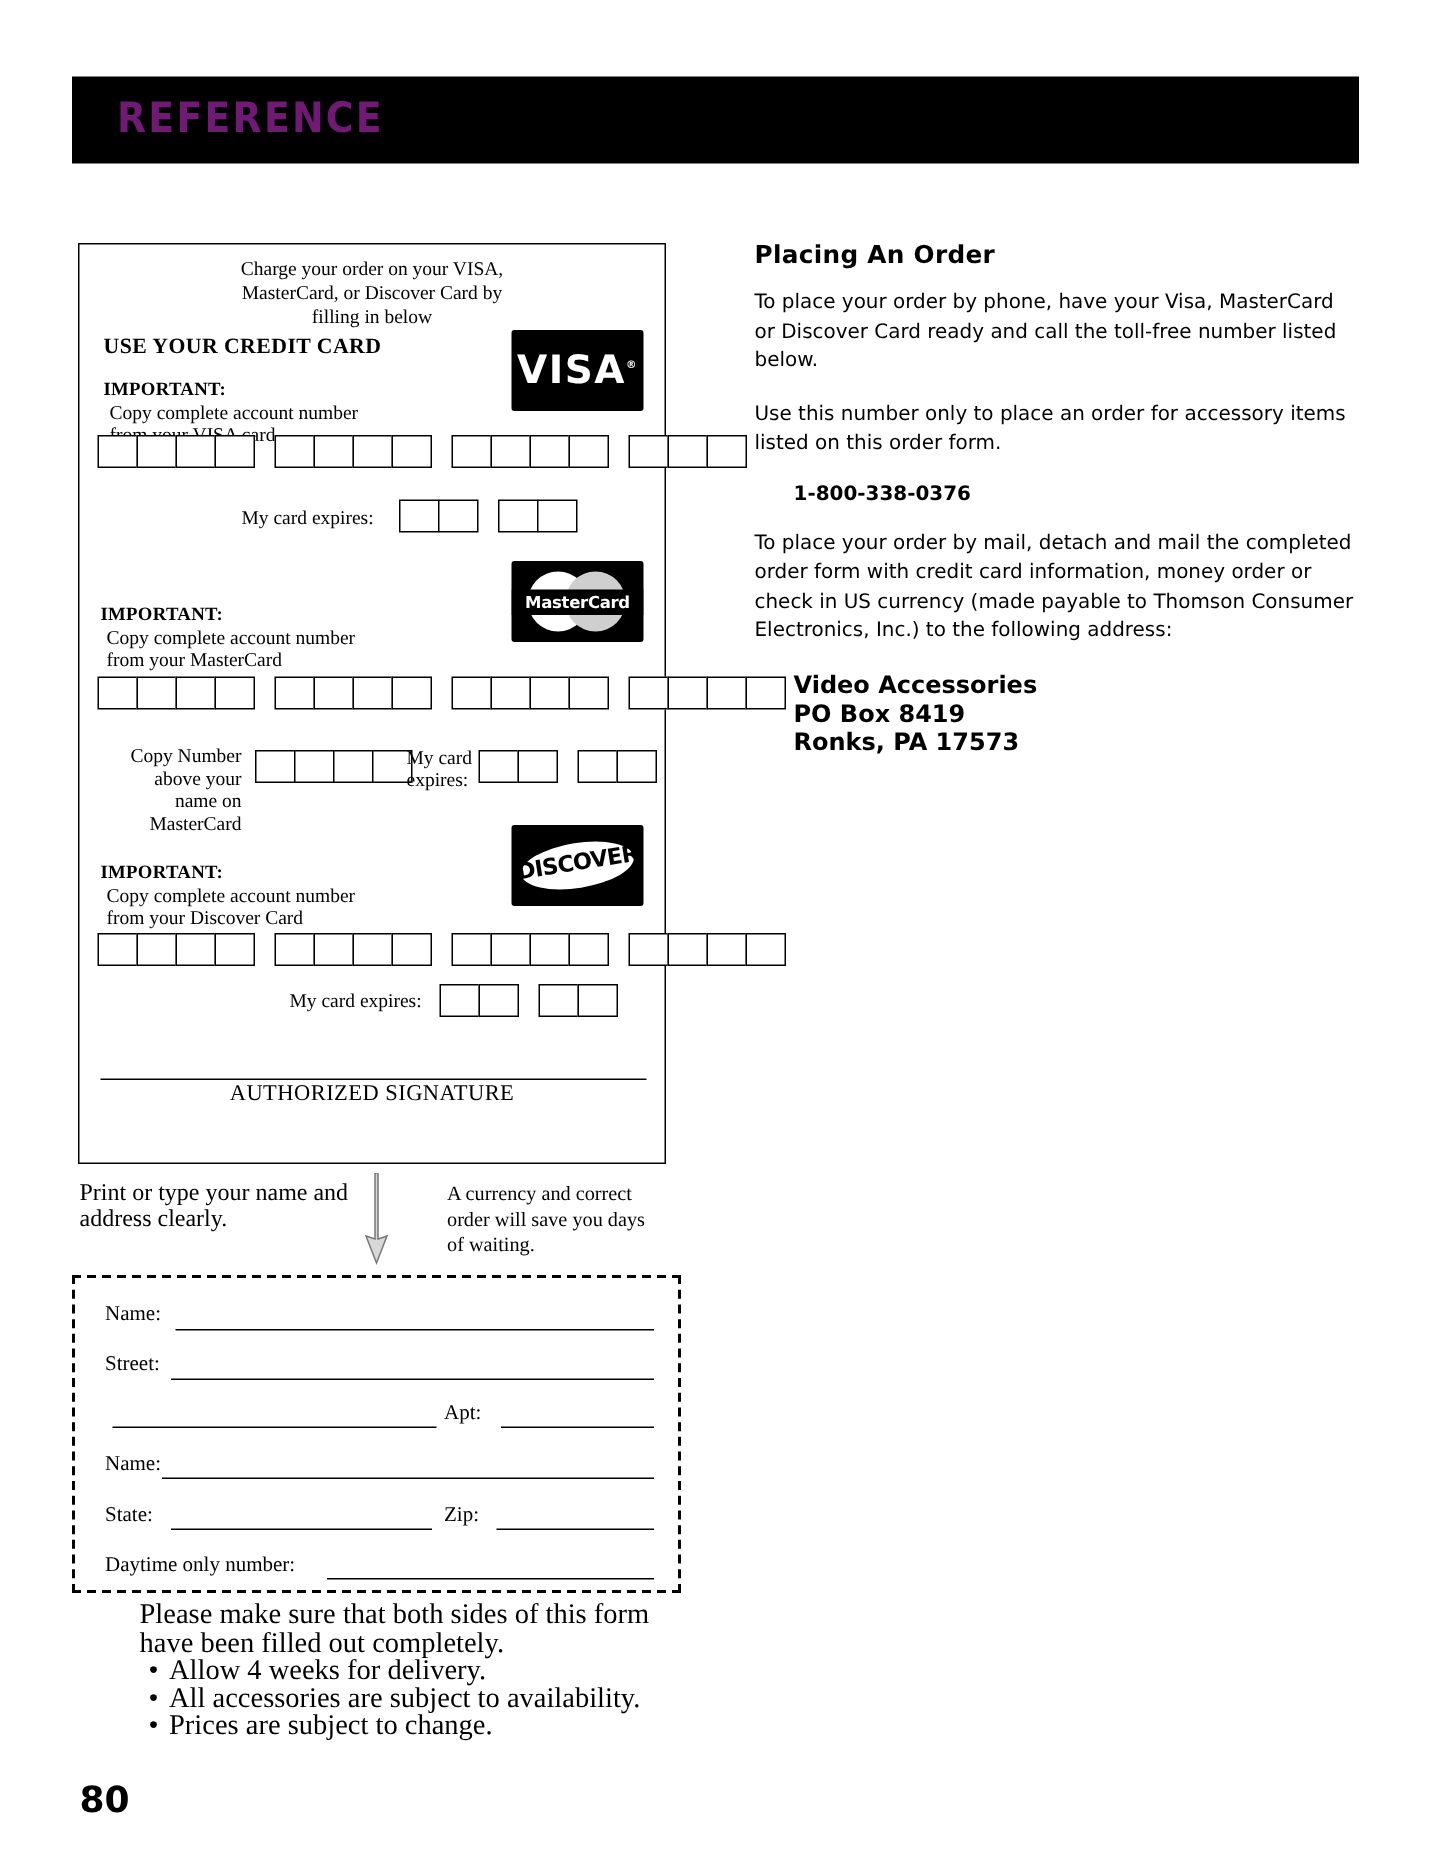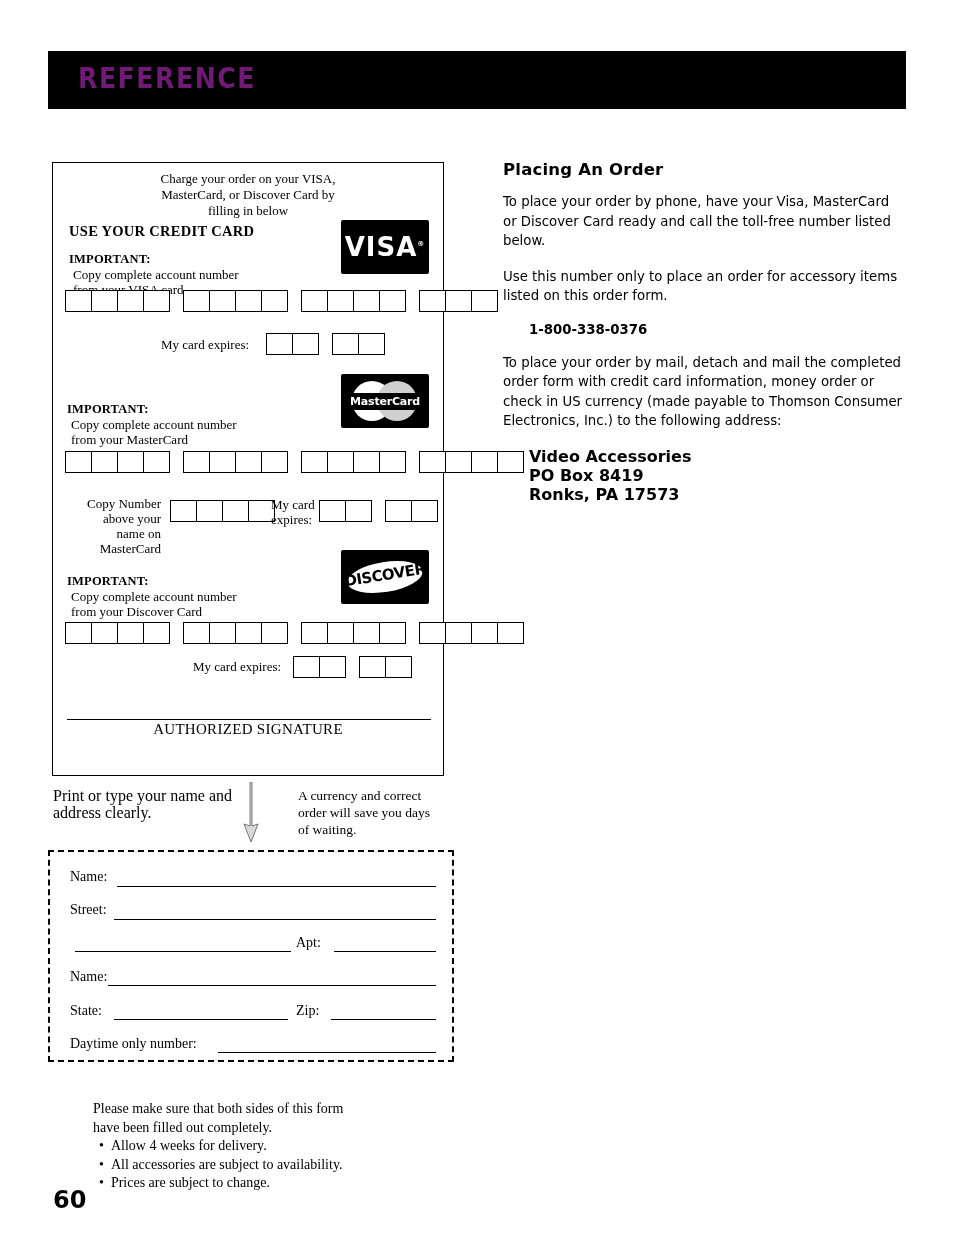--- a/index.html
+++ b/index.html
@@ -269,22 +269,22 @@
   .rule {
     position: absolute;
     border-top: 1.5px solid #000;
     height: 0;
   }
 
   
   .bottom-note {
     position: absolute;
     left: 93px;
-    top: 1100px;
-    font-size: 14px;
+    top: 1068px;
+    font-size: 19px;
     line-height: 18.5px;
     width: 380px;
   }
   .bullets {
     margin: 0;
     padding: 0;
     list-style: none;
   }
   .bullets li::before {
     content: "•";
@@ -548,21 +548,21 @@
 <div class="bottom-note">
   <div style="white-space: pre-line;">Please make sure that both sides of this form
 have been filled out completely.</div>
   <ul class="bullets">
     <li>Allow 4 weeks for delivery.</li>
     <li>All accessories are subject to availability.</li>
     <li>Prices are subject to change.</li>
   </ul>
 </div>
 
-<div class="page-num">60</div>
+<div class="page-num">80</div>
 
 <div class="right-col">
   <div class="right-title">Placing An Order</div>
   <p>To place your order by phone, have your Visa, MasterCard or Discover Card ready and call the toll-free number listed below.</p>
   <p>Use this number only to place an order for accessory items listed on this order form.</p>
   <div class="phone">1-800-338-0376</div>
   <p>To place your order by mail, detach and mail the completed order form with credit card information, money order or check in US currency (made payable to Thomson Consumer Electronics, Inc.) to the following address:</p>
   <div class="addr-lines">
     <div>Video Accessories</div>
     <div>PO Box 8419</div>

